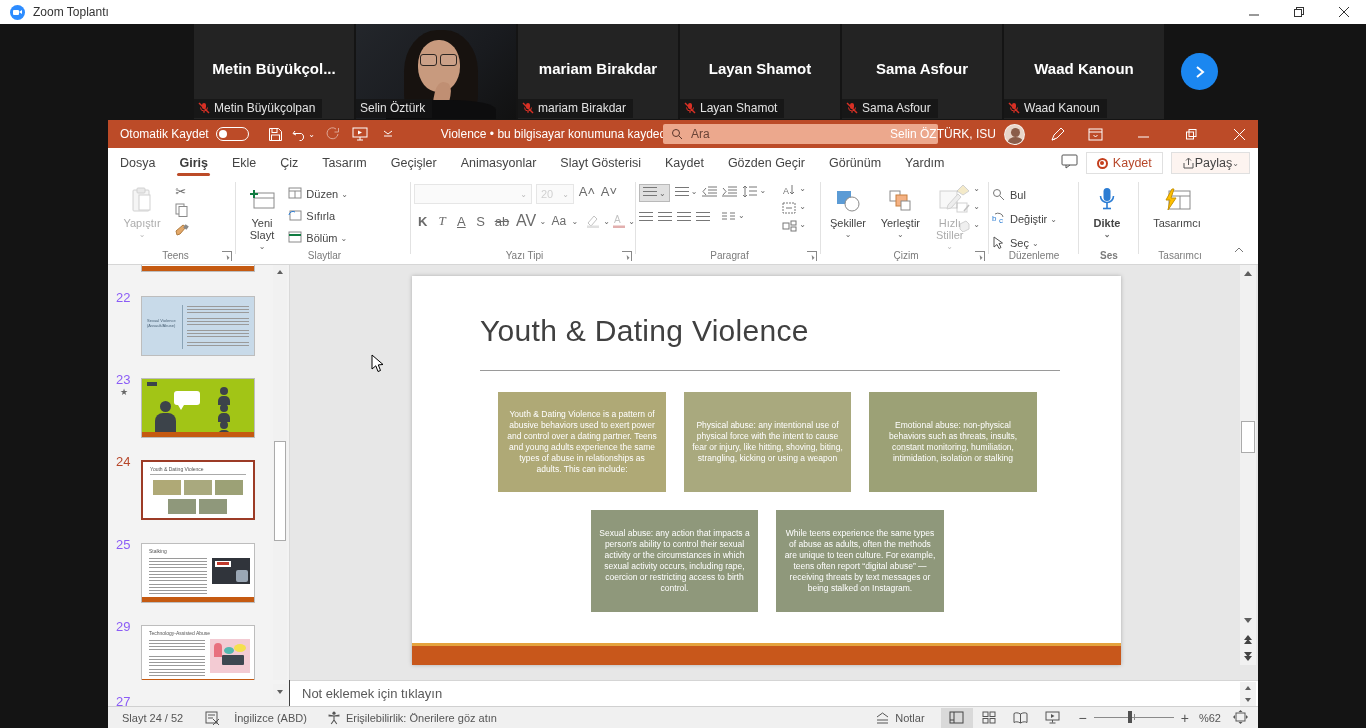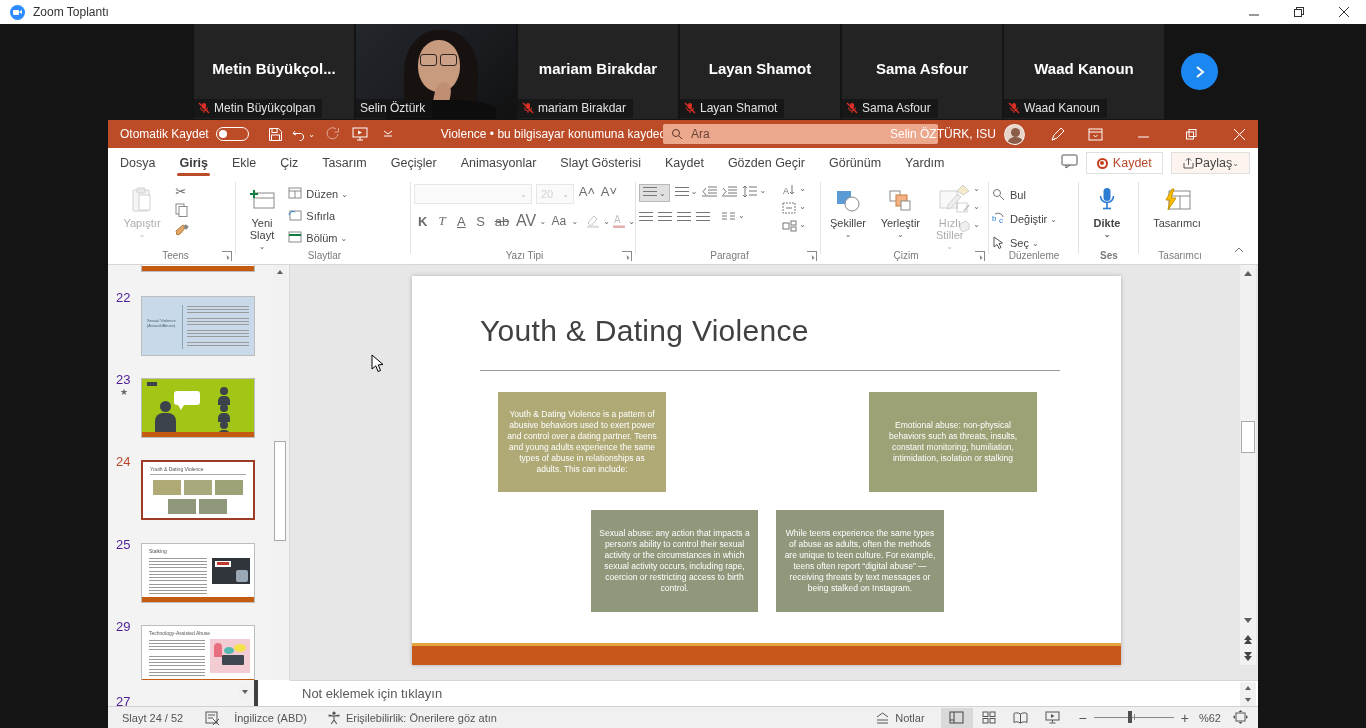--- a/index.html
+++ b/index.html
@@ -80,21 +80,21 @@
   .smic { width:15px; height:14px; display:inline-block; position:relative; }
 
   
   .ic-lines { width:15px; height:12px; background:repeating-linear-gradient(to bottom,#777 0 1.5px,transparent 1.5px 4px); }
   .combo { height:20px; background:#F6F6F6; border:1px solid #C9C9C9; display:flex; align-items:center; justify-content:space-between; padding:0 4px; color:#999; font-size:11px; }
   .fmt { font-size:13px; color:#6b6b6b; width:18px; text-align:center; }
 
   
   .ppt-main { position:absolute; left:0; top:145px; width:100%; height:415px; }
   .thumbs { position:absolute; left:0; top:0; width:182px; height:415px; background:#F3F3F3; border-right:1px solid #D9D9D9; overflow:hidden; }
-  .tnum { position:absolute; left:8px; font-size:13px; color:#4c1d95; }
+  .tnum { position:absolute; left:8px; font-size:13px; color:#8b5cf6; }
   .tnum.sel { color:#B7472A; }
   .tstar { position:absolute; left:12px; font-size:9px; color:#666; }
   .thumb { position:absolute; left:33px; width:114px; height:60px; background:#fff; border:1px solid #BDBDBD; overflow:hidden; }
   .thumb.sel { border:2px solid #9C3B26; }
   .orangebar { position:absolute; left:0; right:0; bottom:0; height:5px; background:#C55A11; }
   .minititle { position:absolute; left:7px; top:4px; font-size:5px; color:#555; }
   .minihr { position:absolute; left:7px; right:7px; top:12px; height:1px; background:#aaa; }
   .txl { position:absolute; background:repeating-linear-gradient(to bottom,#9a9a9a 0 1px,transparent 1px 3px); }
   .minibox { position:absolute; width:28px; height:15px; }
   .pfig-head { position:absolute; width:8px; height:8px; border-radius:50%; background:#3C434A; }
@@ -110,21 +110,21 @@
 
   
   .sb { background:#F1F1F1; }
   .sb-btn { display:flex; align-items:center; justify-content:center; }
   .tri-up { width:0; height:0; border-left:4px solid transparent; border-right:4px solid transparent; border-bottom:5px solid #5f5f5f; }
   .tri-down { width:0; height:0; border-left:4px solid transparent; border-right:4px solid transparent; border-top:5px solid #5f5f5f; }
   .sb-thumb { background:#fff; border:1px solid #ABABAB; }
 
   
   .bottom-strip { position:absolute; left:0; top:560px; width:100%; height:26px; }
-  .panel-bottom { position:absolute; left:0; top:0; width:150px; height:26px; background:#F3F3F3; border-right:4px solid #404040; overflow:hidden; }
+  .panel-bottom { position:absolute; left:0; top:0; width:182px; height:26px; background:#F3F3F3; border-right:1px solid #404040; overflow:hidden; }
   .notes-area { position:absolute; left:182px; top:0; right:0; height:26px; background:#fff; border-top:1px solid #D5D5D5; display:flex; align-items:center; }
   .notes-text { margin-left:12px; font-size:13px; color:#595959; }
   .ppt-status { position:absolute; left:0; top:586px; width:100%; height:22px; background:#F0F0F0; border-top:1px solid #D0D0D0; display:flex; align-items:center; font-size:11px; color:#555; }
   .st-item { display:flex; align-items:center; gap:5px; margin-left:14px; white-space:nowrap; }
   .st-right { position:absolute; right:6px; display:flex; align-items:center; height:22px; }
   .viewbtn { width:32px; height:20px; display:flex; align-items:center; justify-content:center; }
   .viewbtn.active { background:#D9D9D9; }
   .zoom-slider { display:flex; align-items:center; margin-left:10px; }
   .zs-track { width:80px; height:1px; background:#8a8a8a; position:relative; margin:0 7px; }
   .zs-thumb { position:absolute; left:34px; top:-6px; width:4px; height:12px; background:#505050; }
@@ -767,20 +767,21 @@
           <div class="sb-thumb" style="position:absolute; left:1px; right:1px; top:176px; height:100px;"></div>
         </div>
       </div>
 
       <div class="canvas">
         <div class="slide">
           <div class="slide-title">Youth &amp; Dating Violence</div>
           <div class="slide-hr"></div>
 
           <div class="sbox" style="left:86px;  top:116px; width:168px; height:100px; background:#AFA976;">Youth &amp; Dating Violence is a pattern of abusive behaviors used to exert power and control over a dating partner. Teens and young adults experience the same types of abuse in relationships as adults. This can include:</div>
+          <div class="sbox" style="left:272px; top:116px; width:167px; height:100px; background:#A9A97E;">Physical abuse: any intentional use of physical force with the intent to cause fear or injury, like hitting, shoving, biting, strangling, kicking or using a weapon</div>
           <div class="sbox" style="left:179px; top:234px; width:167px; height:102px; background:#8F987B;">Sexual abuse: any action that impacts a person’s ability to control their sexual activity or the circumstances in which sexual activity occurs, including rape, coercion or restricting access to birth control.</div>
           <div class="sbox" style="left:457px; top:116px; width:168px; height:100px; background:#9CA176;">Emotional abuse: non-physical behaviors such as threats, insults, constant monitoring, humiliation, intimidation, isolation or stalking</div>
           <div class="sbox" style="left:364px; top:234px; width:168px; height:102px; background:#8F987B;">While teens experience the same types of abuse as adults, often the methods are unique to teen culture. For example, teens often report “digital abuse” — receiving threats by text messages or being stalked on Instagram.</div>
 
           <div class="slide-gold"></div>
           <div class="slide-orange"></div>
         </div>
 
         <div class="sb" style="position:absolute; right:2px; top:0; width:16px; height:400px;">
           <div class="sb-btn" style="height:16px;">

